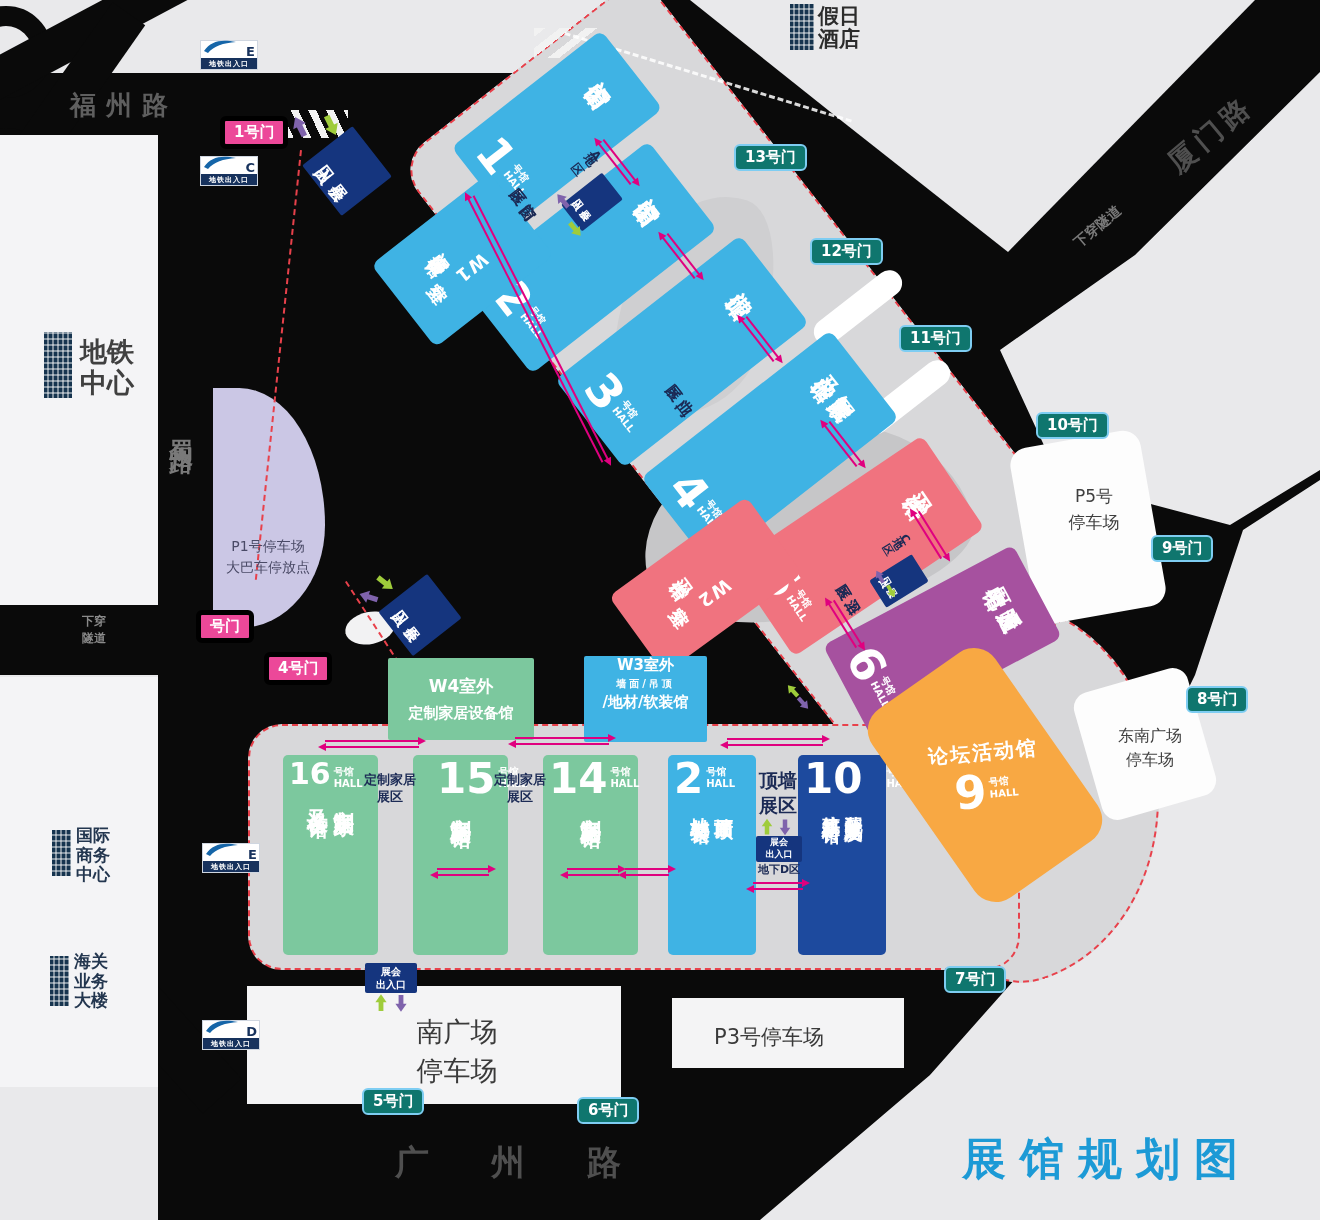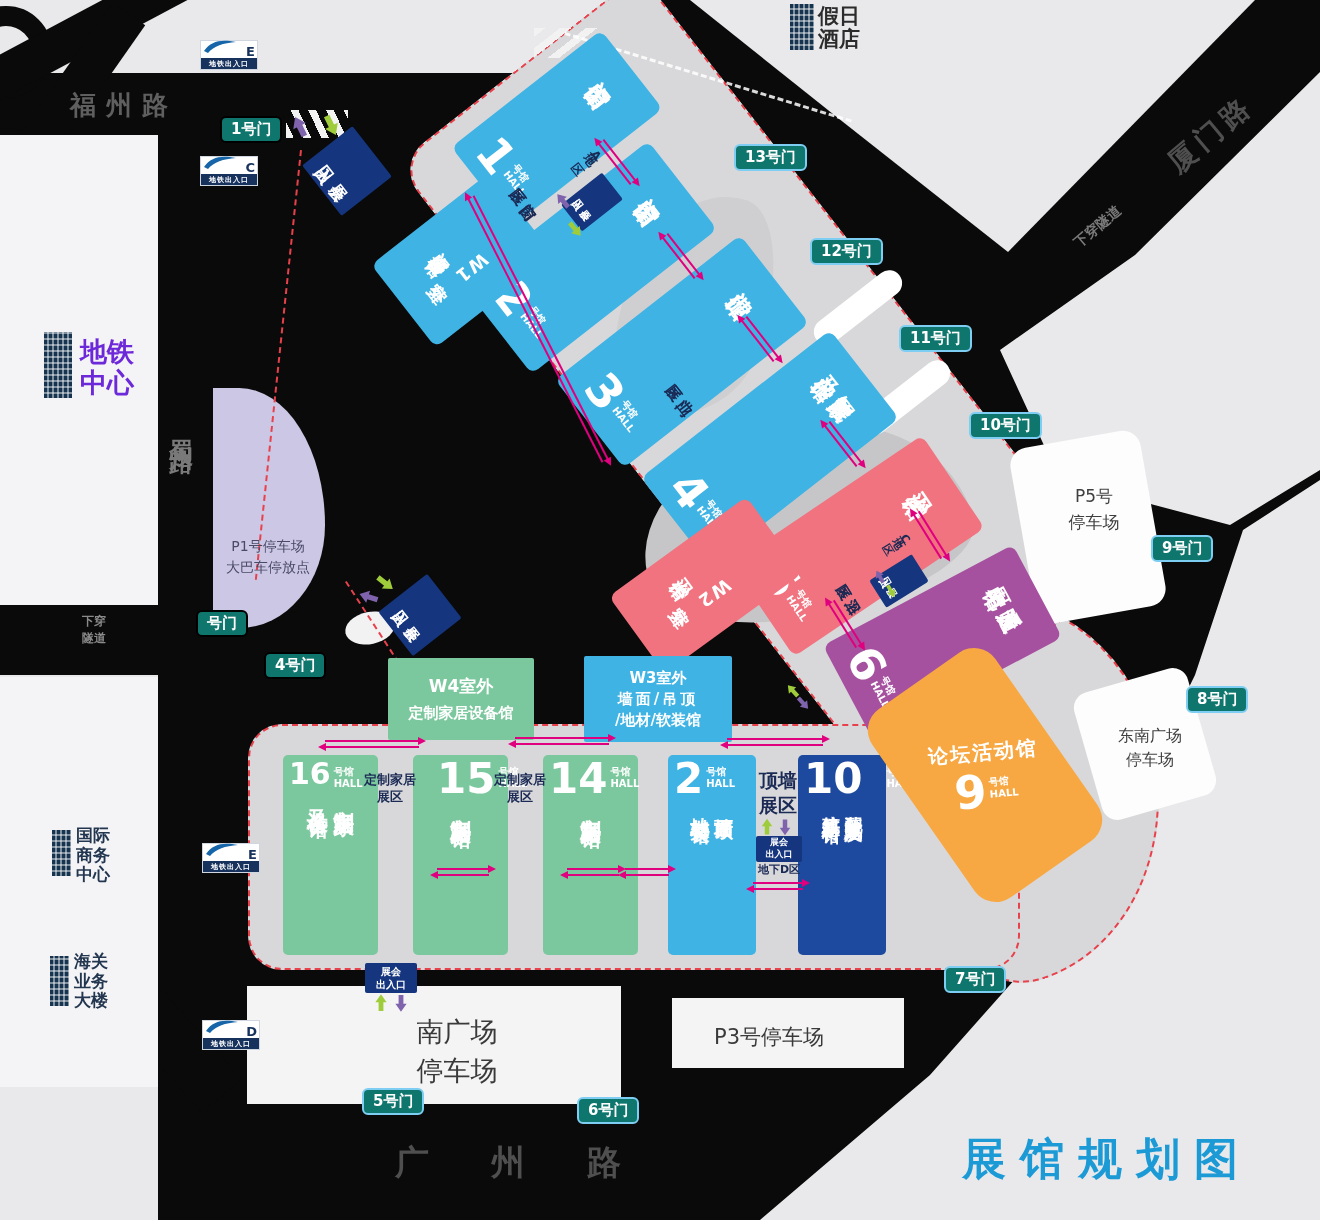--- a/index.html
+++ b/index.html
@@ -13,21 +13,21 @@
   .vt{writing-mode:vertical-rl;text-orientation:upright;white-space:pre-line;line-height:1.25;}
   .hall{position:absolute;border-radius:8px;color:#fff;display:flex;flex-direction:column;
         align-items:center;font-weight:bold;}
   .hall .hname{font-size:23px;letter-spacing:2px;text-align:center;}
   .numrow{display:flex;align-items:flex-start;gap:3px;color:#fff;}
   .numrow .d{font-size:46px;font-weight:bold;line-height:.85;}
   .numrow .s{display:flex;flex-direction:column;font-size:10px;font-weight:bold;line-height:1.15;margin-top:5px;}
   .gate{position:absolute;padding:2px 9px;border-radius:6px;color:#fff;font-size:15px;
         font-weight:bold;white-space:nowrap;}
   .gate.blue{background:#0f766e;border:2px solid #7ecdf2;}
-  .gate.gray{background:#0f766e;border:2px solid #000000;}
+  .gate.gray{background:#ec4899;border:5px solid #000000;}
   .zlabel{position:absolute;color:#1B2A55;font-weight:bold;text-align:center;}
   .ebox{position:absolute;background:#15357E;color:#fff;font-weight:bold;display:flex;
         align-items:center;justify-content:center;text-align:center;border-radius:2px;}
   .darr{position:absolute;display:flex;flex-direction:column;gap:4px;}
   .darr i{display:block;height:2px;background:#E0007F;position:relative;}
   .darr i.r::after{content:"";position:absolute;right:-7px;top:-3px;border:4px solid transparent;
         border-left:8px solid #E0007F;border-right:0;}
   .darr i.l::after{content:"";position:absolute;left:-7px;top:-3px;border:4px solid transparent;
         border-right:8px solid #E0007F;border-left:0;}
   .sarr{position:absolute;width:14px;height:22px;}
@@ -168,23 +168,23 @@
   </div>
   <div class="hall" style="left:658px;top:500px;width:95px;height:170px;background:#F0737F;transform:rotate(54deg);justify-content:center;">
     <div class="hname vt" style="font-size:18px;text-orientation:mixed;">W2室外
 卫浴馆</div>
   </div>
 
   <div class="hall" style="left:388px;top:658px;width:146px;height:82px;background:#7CC89E;border-radius:2px;justify-content:center;gap:6px;">
     <div style="font-size:17px;">W4室外</div>
     <div style="font-size:15px;">定制家居设备馆</div>
   </div>
-  <div class="hall" style="left:584px;top:656px;width:148px;height:86px;background:#3FB3E4;border-radius:2px;justify-content:center;gap:2px;">
+  <div class="hall" style="left:584px;top:656px;width:123px;height:86px;background:#3FB3E4;border-radius:2px;justify-content:flex-start;gap:2px;">
     <div style="font-size:15px;">W3室外</div>
-    <div style="font-size:15px;letter-spacing:3px;">墙面/吊顶</div>
+    <div style="font-size:10px;letter-spacing:3px;">墙面/吊顶</div>
     <div style="font-size:15px;">/地材/软装馆</div>
   </div>
 
   <div class="hall" style="left:283px;top:755px;width:95px;height:200px;background:#7CC89E;border-radius:5px;">
     <div class="numrow" style="align-self:flex-start;margin:6px 0 0 6px;">
       <span class="d" style="font-size:30px;">16</span>
       <span class="s">
           <span>号馆</span>
           <span>HALL</span>
         </span>
@@ -358,21 +358,21 @@
     </div>
 
   <div class="gate gray" style="left:220px;top:116px;">1号门</div>
   <div class="gate gray" style="left:196px;top:610px;">号门</div>
   <div class="gate gray" style="left:264px;top:652px;">4号门</div>
   <div class="gate blue" style="left:362px;top:1088px;">5号门</div>
   <div class="gate blue" style="left:577px;top:1097px;">6号门</div>
   <div class="gate blue" style="left:944px;top:966px;">7号门</div>
   <div class="gate blue" style="left:1186px;top:686px;">8号门</div>
   <div class="gate blue" style="left:1151px;top:535px;">9号门</div>
-  <div class="gate blue" style="left:969px;top:412px;">10号门</div>
+  <div class="gate blue" style="left:1036px;top:412px;">10号门</div>
   <div class="gate blue" style="left:899px;top:325px;">11号门</div>
   <div class="gate blue" style="left:810px;top:238px;">12号门</div>
   <div class="gate blue" style="left:734px;top:144px;">13号门</div>
 
   <div class="metro" style="left:200px;top:40px;">
     <div class="mtop">
         <span><svg width="34" height="15" viewBox="0 0 34 15">
             <path d="M1 12 C8 2 18 0 33 3 C20 4 11 7 5 14 Z" fill="#1565A8"></path>
           </svg></span>
         <span class="mletter">E</span>
@@ -404,21 +404,21 @@
           </svg></span>
         <span class="mletter">D</span>
       </div>
     <div class="mbar">地铁出入口</div>
   </div>
 
   <div class="abs bldg" style="left:790px;top:4px;width:24px;height:46px;"></div>
   <div class="abs pl" style="left:818px;top:5px;font-size:21px;font-weight:bold;color:#2b2b2b;line-height:1.1;">假日
 酒店</div>
   <div class="abs bldg" style="left:44px;top:332px;width:28px;height:66px;"></div>
-  <div class="abs pl" style="left:80px;top:336px;font-size:27px;font-weight:bold;color:#6d28d9;line-height:1.15;">地铁
+  <div class="abs pl" style="left:80px;top:336px;font-size:27px;font-weight:bold;color:#404040;line-height:1.15;">地铁
 中心</div>
   <div class="abs bldg" style="left:52px;top:830px;width:19px;height:46px;"></div>
   <div class="abs pl" style="left:76px;top:826px;font-size:17px;font-weight:bold;color:#23364f;line-height:1.15;">国际
 商务
 中心</div>
   <div class="abs bldg" style="left:50px;top:956px;width:19px;height:50px;"></div>
   <div class="abs pl" style="left:74px;top:952px;font-size:17px;font-weight:bold;color:#23364f;line-height:1.15;">海关
 业务
 大楼</div>
 

